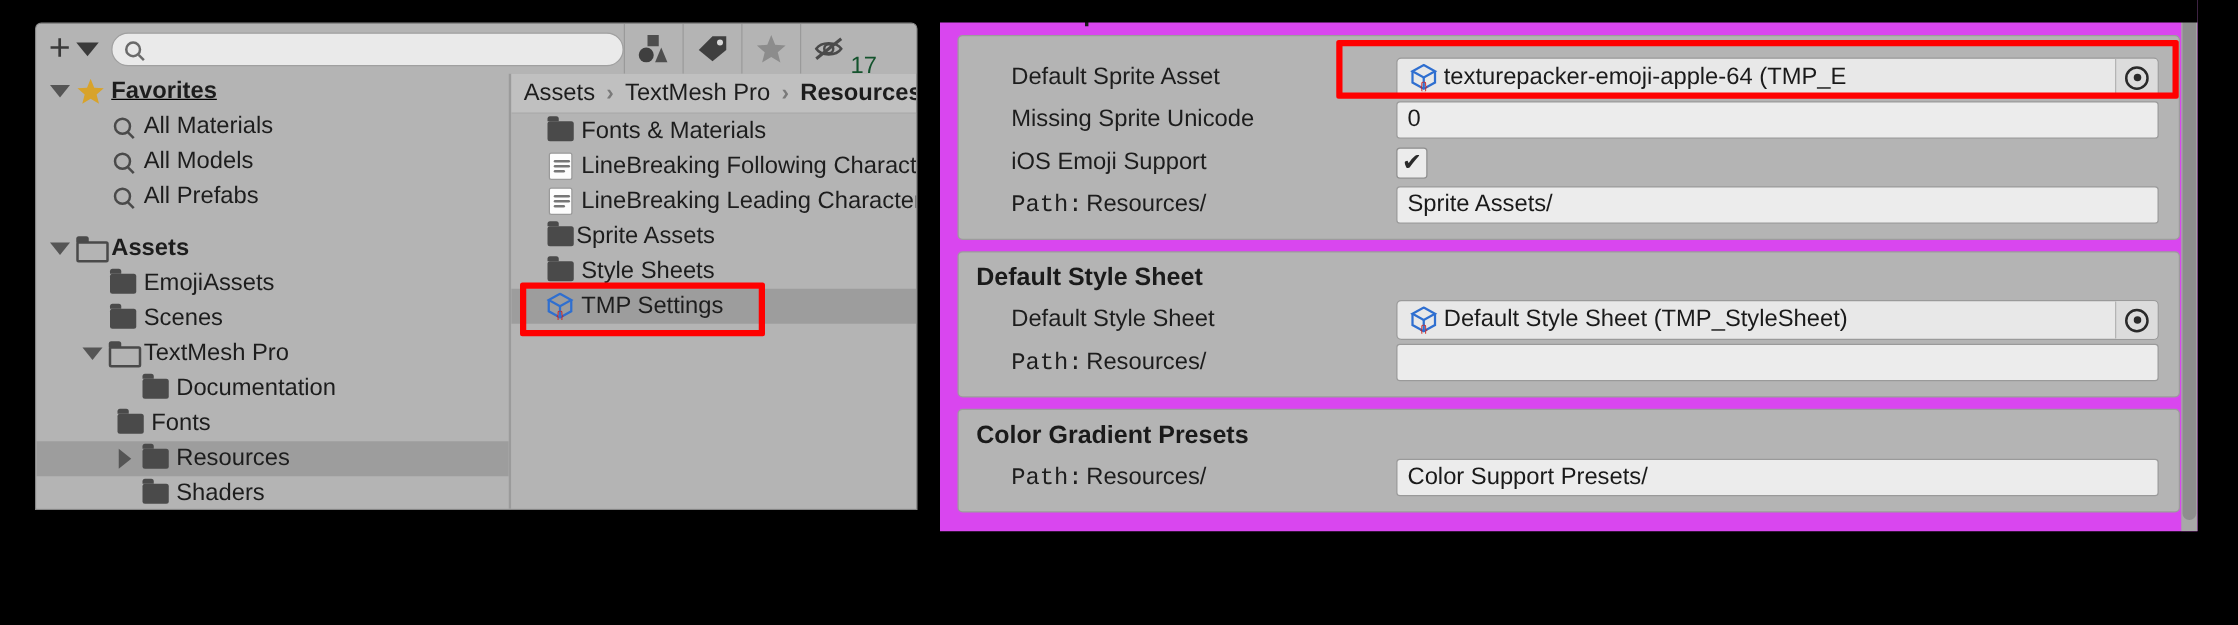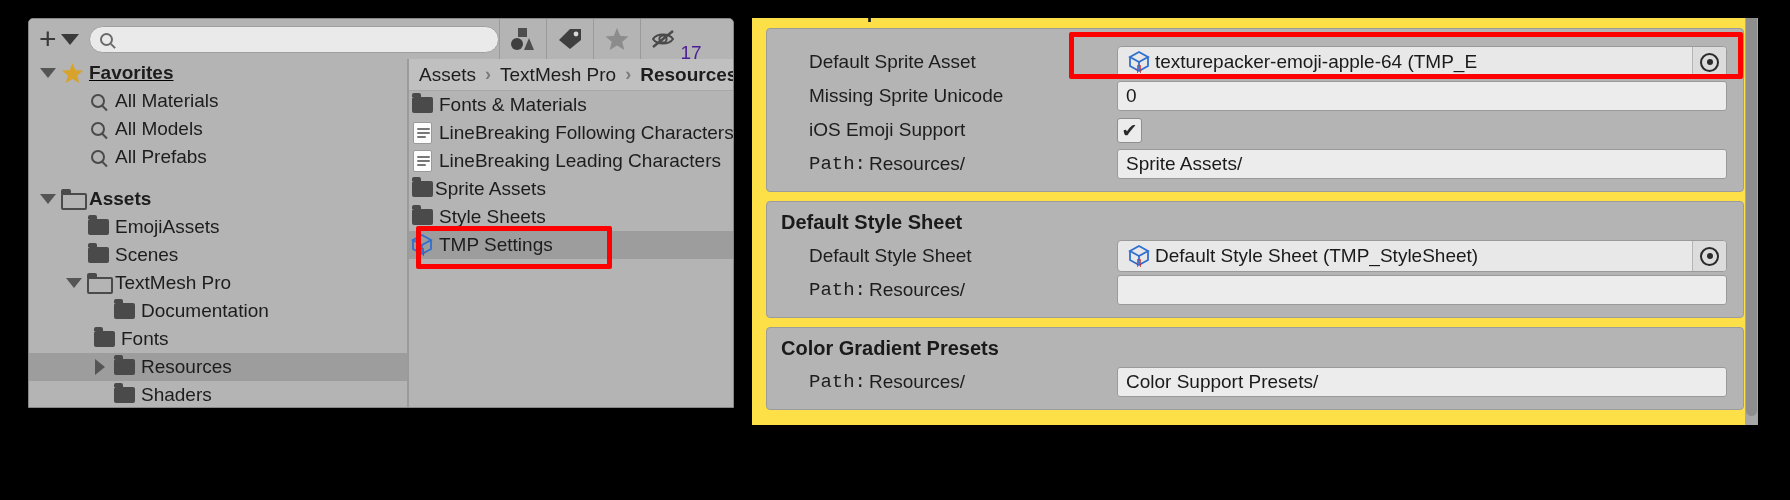--- a/index.html
+++ b/index.html
@@ -54,21 +54,21 @@
   #search-input {
     border: 0; background: transparent; outline: none; flex: 1;
     font-family: "Liberation Sans", sans-serif; font-size: 14px; color: #222;
     margin-left: 6px;
   }
   .tb-btn {
     width: 47px; height: 40px; border-left: 1px solid #9a9a9a;
     display: flex; align-items: center; justify-content: center;
   }
   .tb-btn.wide { width: 72px; gap: 2px; }
-  .count-text { font-size: 19px; color: #4c1d95; margin-top: 28px; }
+  .count-text { font-size: 19px; color: #14532d; margin-top: 28px; }
 
   
   #left-pane {
     position: absolute; left: 0; top: 40px; width: 378px; bottom: 0;
     background: #b4b4b4; overflow: hidden;
   }
   #pane-divider {
     position: absolute; left: 378px; top: 40px; width: 2px; bottom: 0;
     background: #9b9b9b;
   }
@@ -132,31 +132,31 @@
   
   #breadcrumb {
     height: 32px; background: #c0c0c0; display: flex; align-items: center;
     padding-left: 10px; gap: 9px; white-space: nowrap; border-bottom: 1px solid #a8a8a8;
   }
   .crumb { font-size: 19px; color: #1d1d1d; }
   .crumb.cur { font-weight: bold; }
   .crumb-sep { color: #7a7a7a; font-size: 18px; font-weight: bold; }
 
   #mid-list { padding-top: 0px; }
-  #mid-list .row { }
+  #mid-list .row { padding-left: 26px; }
 
   
   .hl-box { position: absolute; border: 5px solid #ff0000; border-radius: 2px; pointer-events: none; }
   #hl-tmp-settings { left: 416px; top: 226px; width: 196px; height: 43px; }
   #hl-sprite-field { left: 1069px; top: 32px; width: 674px; height: 47px; }
 
   
   #inspector {
     position: absolute; left: 752px; top: 0px; right: 49px; top: 0;
-    width: 1006px; height: 425px; background: #fde047;
+    width: 1006px; height: 425px; background: #d946ef;
     overflow: hidden;
   }
   .insp-section {
     background: #b4b4b4; border: 1px solid #9c9c9c; border-radius: 4px;
     margin: 0 14px 9px 14px; padding: 6px 0 10px 0;
   }
   .sec-title {
     font-size: 20px; font-weight: bold; color: #1a1a1a;
     padding: 3px 0 5px 14px;
   }

